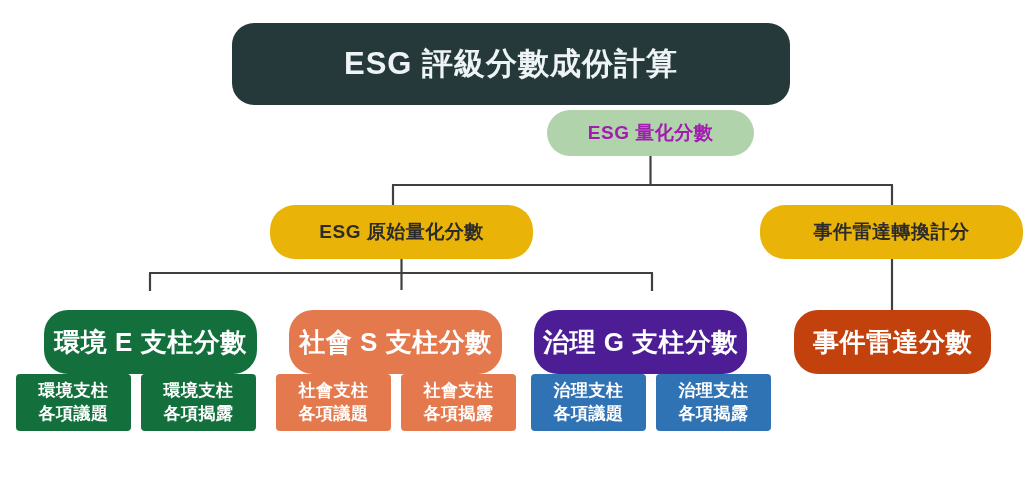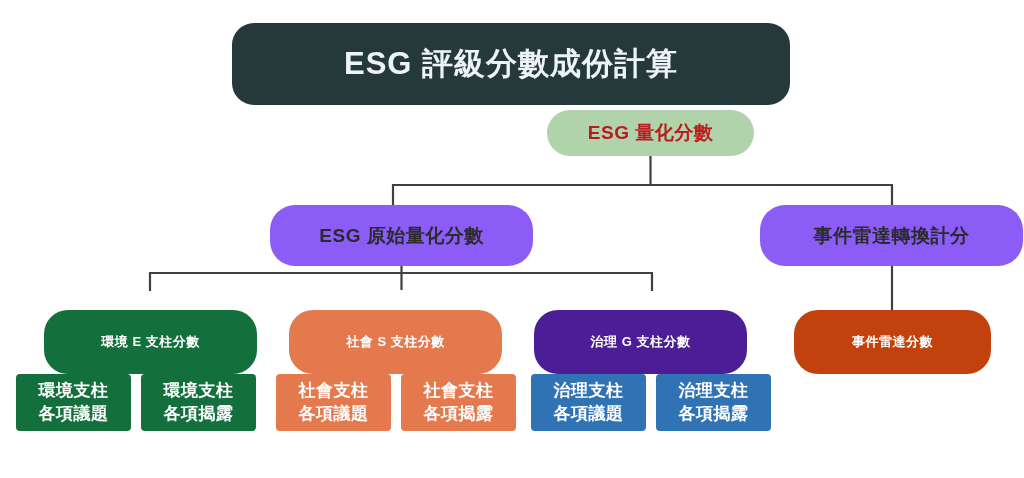--- a/index.html
+++ b/index.html
@@ -49,42 +49,42 @@
     border-radius:22px;
     font-size:31px;
     letter-spacing:1px;
   }
 
   
   .root-pill {
     left:547px; top:110px;
     width:207px; height:46px;
     background:#B0D3AC;
-    color:#b91c1c;
+    color:#a21caf;
     border-radius:23px;
     font-size:19px;
   }
 
   
   .gray-pill {
-    background:#8b5cf6;
+    background:#eab308;
     color:#2B2B2B;
     border-radius:25px;
     font-size:19px;
-    height:61px;
+    height:54px;
   }
   .gray-pill.left  { left:270px; top:205px; width:263px; }
   .gray-pill.right { left:760px; top:205px; width:263px; }
 
   
   .pillar {
     height:64px;
     border-radius:24px;
     color:#ffffff;
-    font-size:13px;
+    font-size:26px;
   }
   .pillar.env  { left:44px;  top:310px; width:213px; background:#13703D; }
   .pillar.soc  { left:289px; top:310px; width:213px; background:#E4794E; }
   .pillar.gov  { left:534px; top:310px; width:213px; background:#4c1d95; }
   .pillar.evt  { left:794px; top:310px; width:197px; background:#c2410c; }
 
   
   .leaf {
     top:374px;
     height:57px;

